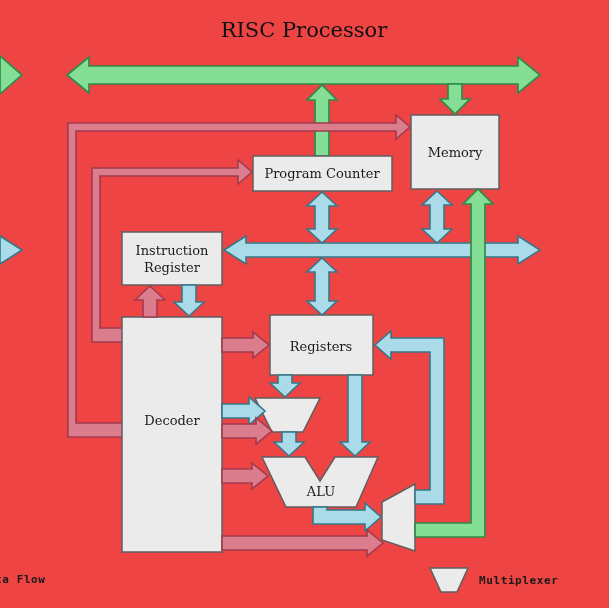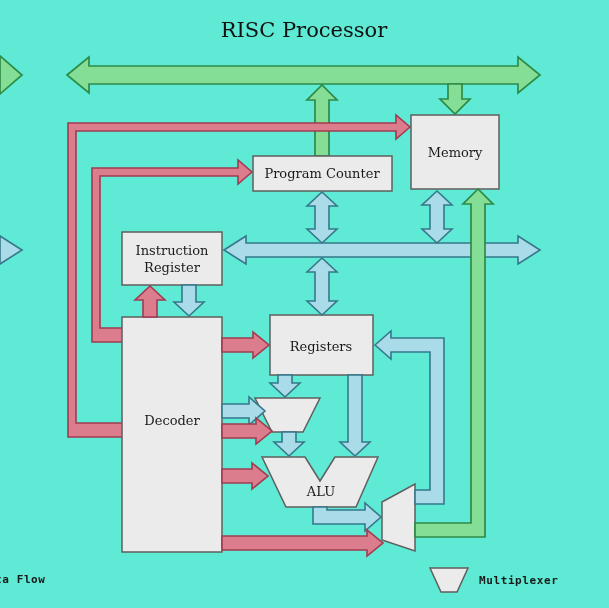--- a/index.html
+++ b/index.html
@@ -1,16 +1,16 @@
 <!DOCTYPE html>
 <html><head>
 <meta charset="utf-8">
 <style>
   html,body{margin:0;padding:0;background:#ffffff;}
-  .stage{position:relative;width:609px;height:608px;background:#5eead4;overflow:hidden;
+  .stage{position:relative;width:609px;height:608px;background:#ef4444;overflow:hidden;
          font-family:"DejaVu Serif", serif;}
   svg{display:block;}
   .box{fill:#EBEBEB;stroke:#5f5f5f;stroke-width:1.5;}
   .shape{fill:#EBEBEB;stroke:#5f5f5f;stroke-width:1.5;}
   .green{fill:#85DE96;stroke:#2E8B47;stroke-width:1.7;stroke-linejoin:miter;}
   .blue{fill:#A9DBE8;stroke:#35788A;stroke-width:1.6;stroke-linejoin:miter;}
   .red{fill:#DB7D8D;stroke:#A23A50;stroke-width:1.6;stroke-linejoin:miter;}
   .lbl{fill:#1a1a1a;font-family:"DejaVu Serif", serif;font-size:13px;text-anchor:middle;}
   .ttl{fill:#111111;font-family:"DejaVu Serif", serif;font-size:21px;text-anchor:middle;}
   .leg{fill:#1a1a1a;font-family:"DejaVu Sans Mono", monospace;font-size:11px;font-weight:bold;letter-spacing:0.6px;}

